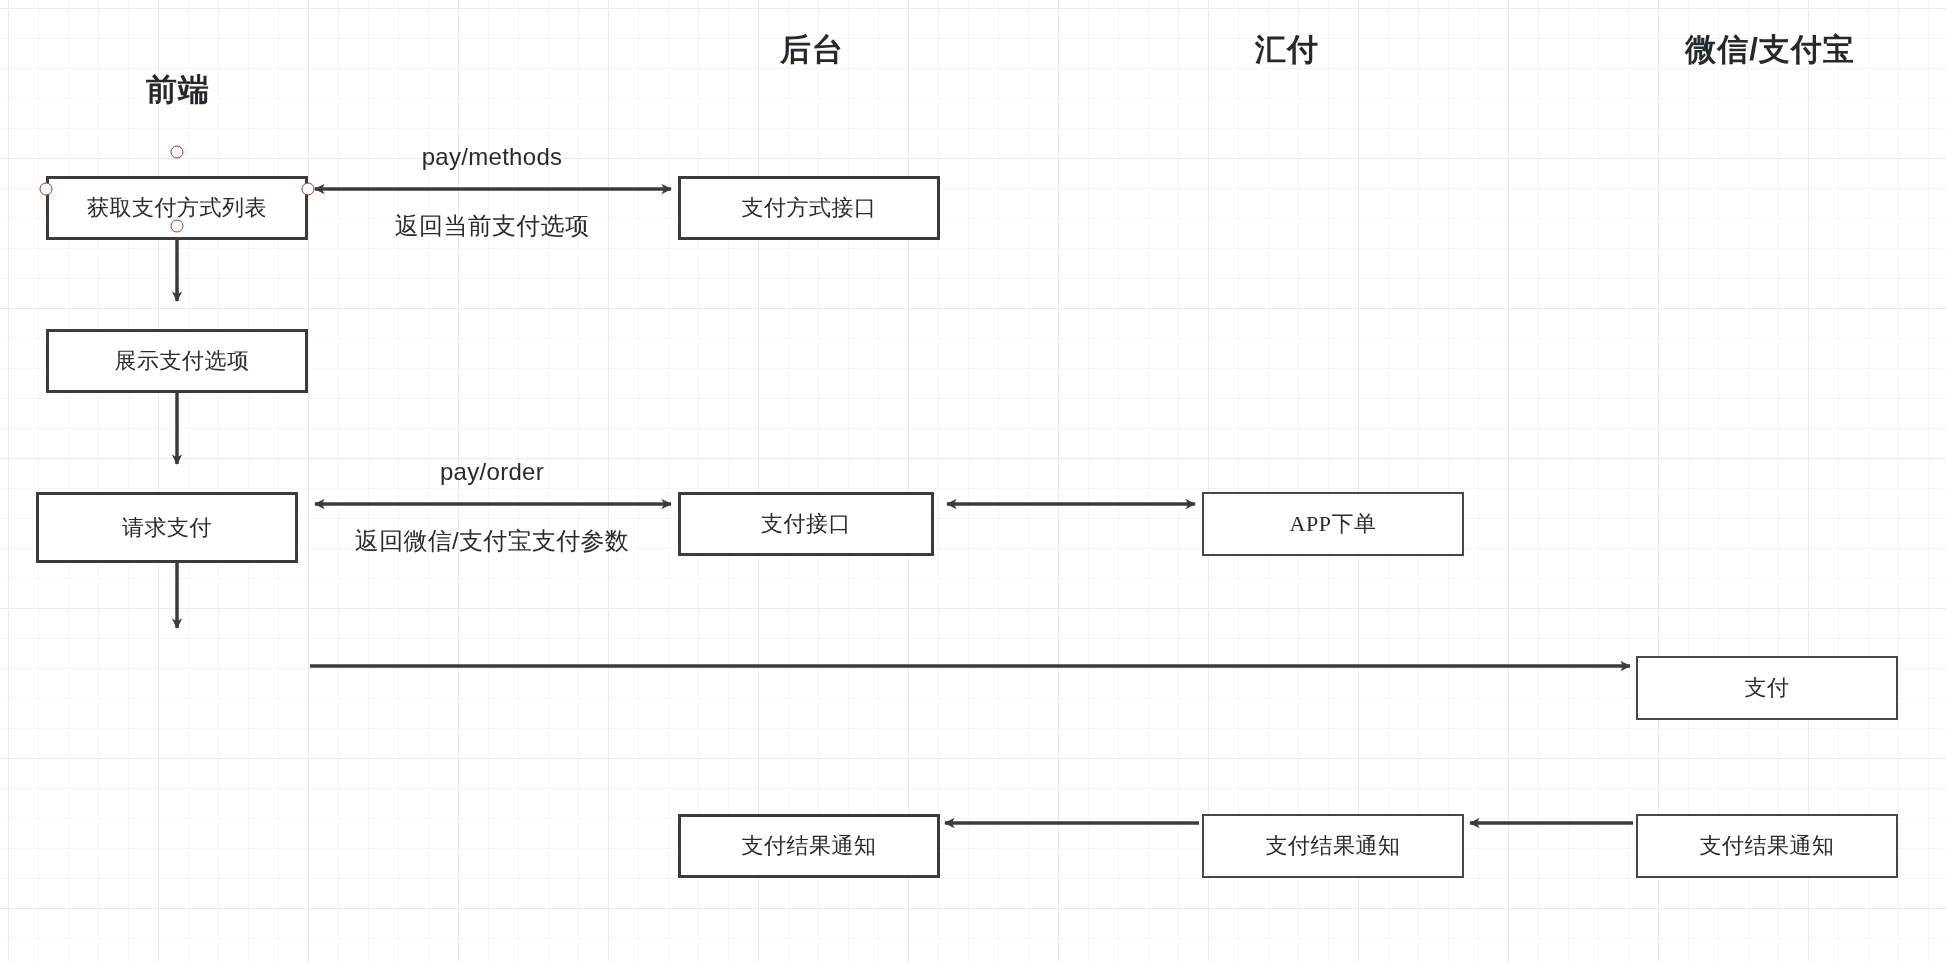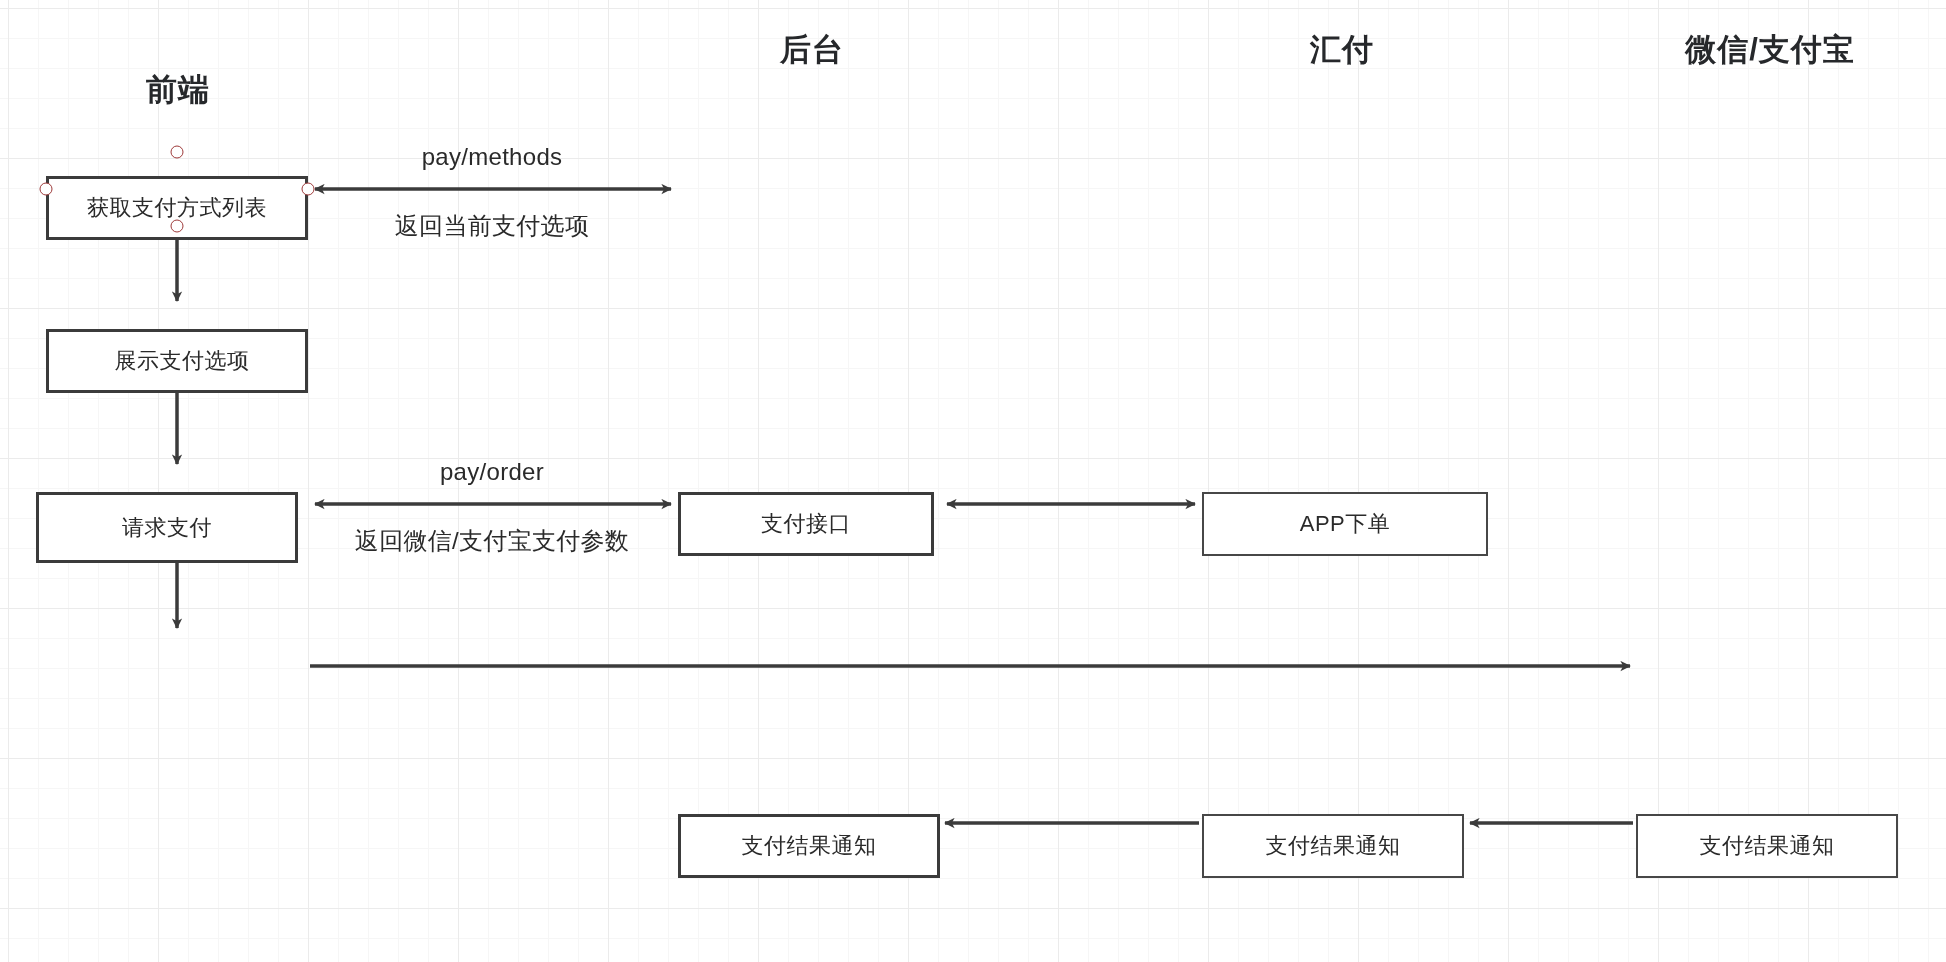--- a/index.html
+++ b/index.html
@@ -97,21 +97,21 @@
     letter-spacing: 0.3px;
   }
 </style>
 </head>
 <body>
 
 <div id="canvas">
 
   <div class="lane-title" style="left:178px; top:34px;margin-top:40px;">前端</div>
   <div class="lane-title" style="left:812px; top:34px;">后台</div>
-  <div class="lane-title" style="left:1342px; top:34px;">汇付</div>
+  <div class="lane-title" style="left:1287px; top:34px;">汇付</div>
   <div class="lane-title" style="left:1770px; top:34px;">微信/支付宝</div>
 
   <svg id="wires" viewBox="0 0 1946 962" width="1946" height="962">
     <defs>
       <marker id="arrowEnd" viewBox="0 0 12 12" refX="10.5" refY="6" markerWidth="11" markerHeight="11" orient="auto-start-reverse" markerUnits="userSpaceOnUse">
         <path d="M0,0.4 L11.5,6 L0,11.6 L3,6 Z" fill="#3b3b3b"></path>
       </marker>
       <marker id="arrowStart" viewBox="0 0 12 12" refX="10.5" refY="6" markerWidth="11" markerHeight="11" orient="auto-start-reverse" markerUnits="userSpaceOnUse">
         <path d="M0,0.4 L11.5,6 L0,11.6 L3,6 Z" fill="#3b3b3b"></path>
       </marker>
@@ -138,26 +138,28 @@
 
   <div class="edge-label" style="left:492px; top:143px;">pay/methods</div>
   <div class="edge-label" style="left:492px; top:210px;">返回当前支付选项</div>
   <div class="edge-label" style="left:492px; top:458px;">pay/order</div>
   <div class="edge-label" style="left:492px; top:525px;">返回微信/支付宝支付参数</div>
 
   <div class="node" style="left:46px; top:152px; width:262px; height:64px; z-index:30;">获取支付方式列表</div>
   <div class="node" style="left:46px; top:305px; width:262px; height:64px; z-index:30;padding-left:10px;">展示支付选项</div>
   <div class="node" style="left:36px; top:468px; width:262px; height:71px; z-index:30;">请求支付</div>
 
+  <div class="node" style="left:678px; top:152px; width:262px; height:64px; z-index:30;">支付方式接口</div>
   <div class="node" style="left:678px; top:468px; width:256px; height:64px; z-index:30;">支付接口</div>
   <div class="node" style="left:678px; top:790px; width:262px; height:64px; z-index:30;">支付结果通知</div>
 
-  <div class="node thin" style="left:1202px; top:468px; width:286px; height:64px; z-index:30;">APP下单</div>
+  <div class="node thin" style="left:1202px; top:468px; width:262px; height:64px; z-index:30;font-family:Liberation Serif, serif;">APP下单</div>
   <div class="node thin" style="left:1202px; top:790px; width:262px; height:64px; z-index:30;">支付结果通知</div>
 
+  <div class="node thin" style="left:1636px; top:632px; width:262px; height:64px; z-index:30;">支付</div>
   <div class="node thin" style="left:1636px; top:790px; width:262px; height:64px; z-index:30;">支付结果通知</div>
 
   <div class="handle" style="left:177px; top:152px;"></div>
   <div class="handle" style="left:46px; top:189px;"></div>
   <div class="handle" style="left:308px; top:189px;"></div>
   <div class="handle" style="left:177px; top:226px;"></div>
 
 </div>
 
 </body></html>

